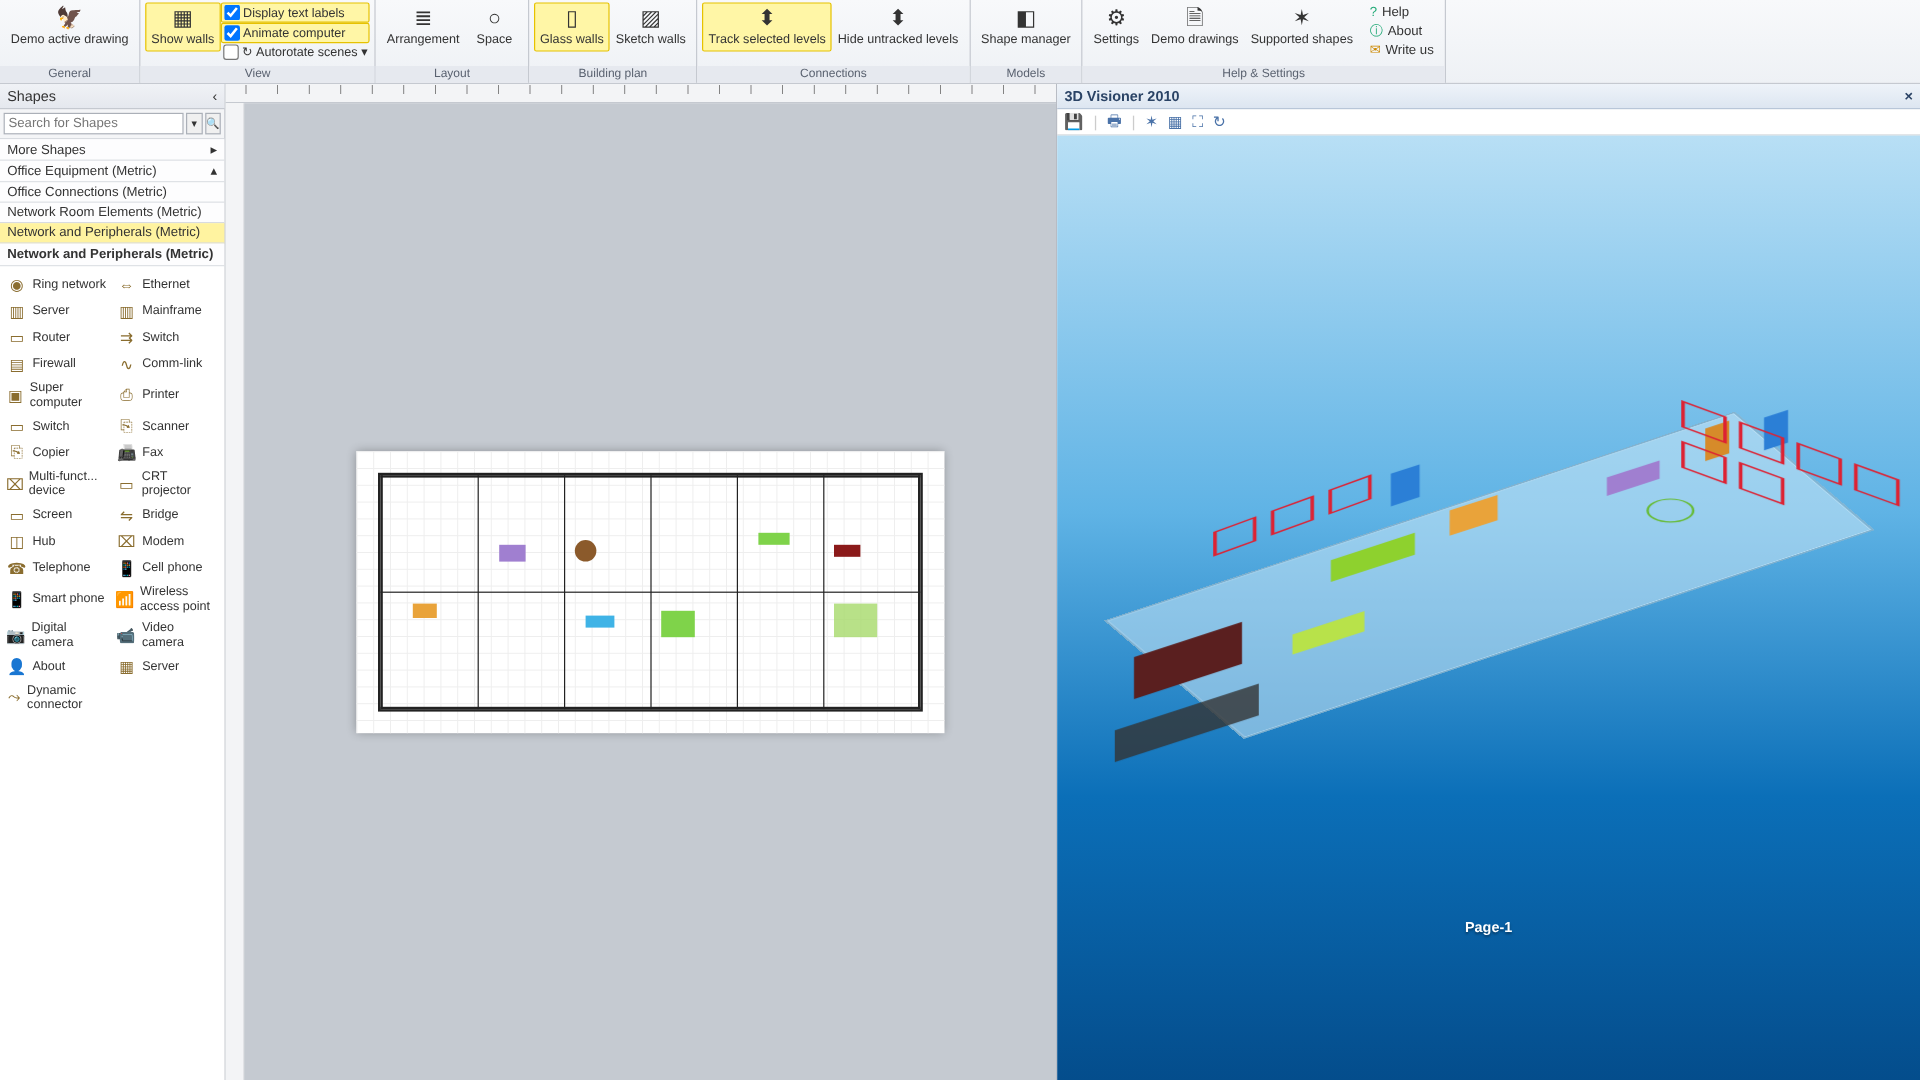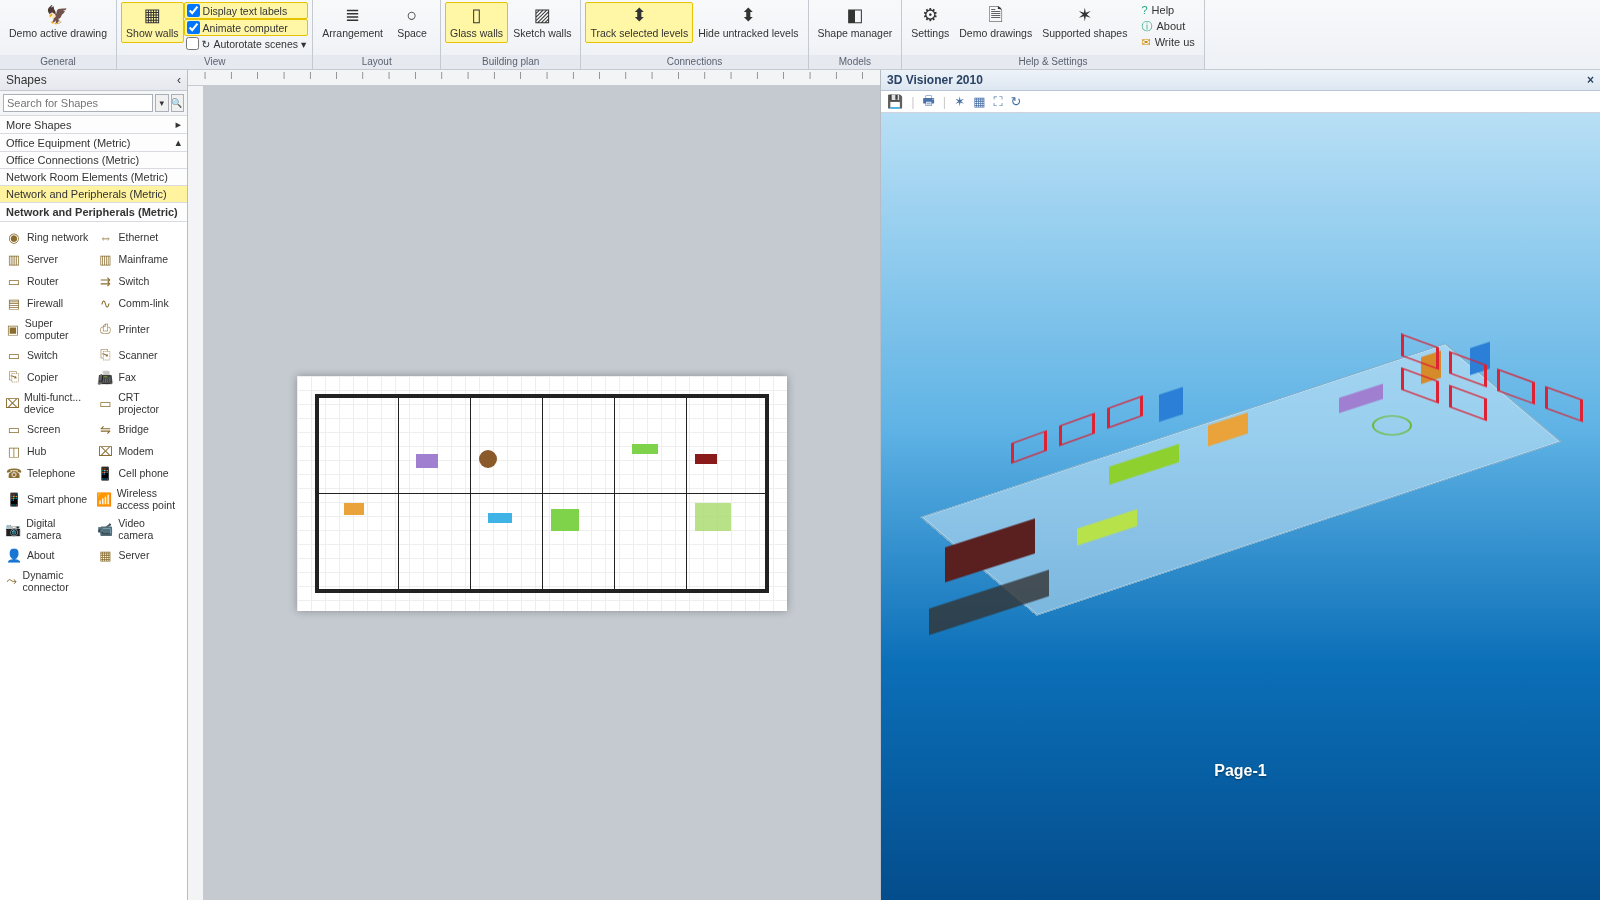--- a/index.html
+++ b/index.html
@@ -44,21 +44,21 @@
 .sheet { width: 490px; height: 235px; background: #fff; box-shadow: 0 0 8px rgba(0,0,0,.3); position: relative; background-image: linear-gradient(#eee 1px, transparent 1px), linear-gradient(90deg,#eee 1px, transparent 1px); background-size: 14px 14px; }
 .plan { position: absolute; left: 18px; top: 18px; right: 18px; bottom: 18px; border: 2px solid #222; }
 .plan .wall { position:absolute; background:#222; }
 
 
 .v3d { width: 720px; border-left: 1px solid #b8bcc4; display: flex; flex-direction: column; background: #fff; }
 .v3d-hd { background: linear-gradient(#eef3f9,#dde6f1); border-bottom: 1px solid #b8c6d8; padding: 3px 6px; font-size: 12px; font-weight: 600; color: #2a4365; display:flex; justify-content:space-between; }
 .v3d-tb { height: 22px; border-bottom: 1px solid #d0d4da; display:flex; align-items:center; gap:8px; padding: 0 6px; font-size:13px; color:#4a72a8; }
 .v3d-tb span { cursor: default; }
 .v3d-view { flex: 1; position: relative; background: linear-gradient(#b8dff5 0%, #5fb3e5 40%, #0b6fb8 70%, #044d8c 100%); overflow:hidden; }
-.v3d-label { position:absolute; bottom: 120px; left: 50%; transform: translateX(-50%); color:#fff; font-size:16px; font-weight:600; text-shadow:0 1px 2px rgba(0,0,0,.4); }
+.v3d-label { position:absolute; bottom: 120px; left: 50%; transform: translateX(-50%); color:#fff; font-size:12px; font-weight:600; text-shadow:0 1px 2px rgba(0,0,0,.4); }
 .iso { position:absolute; left:50%; top:50%; width: 820px; height: 460px; transform: translate(-50%,-56%); }
 .iso .floor { position:absolute; left:50%; top:50%; width:620px; height:220px; transform: translate(-50%,-50%) rotateX(58deg) rotateZ(-32deg); transform-origin:center; background: rgba(200,230,245,.55); border: 2px solid rgba(120,170,200,.8); box-shadow: inset 0 0 0 1px rgba(255,255,255,.3); }
 </style>
 </head>
 <body>
 
 <div class="ribbon">
   <div class="rgroup">
     <div class="rgbody">
       <div class="rbtn">

